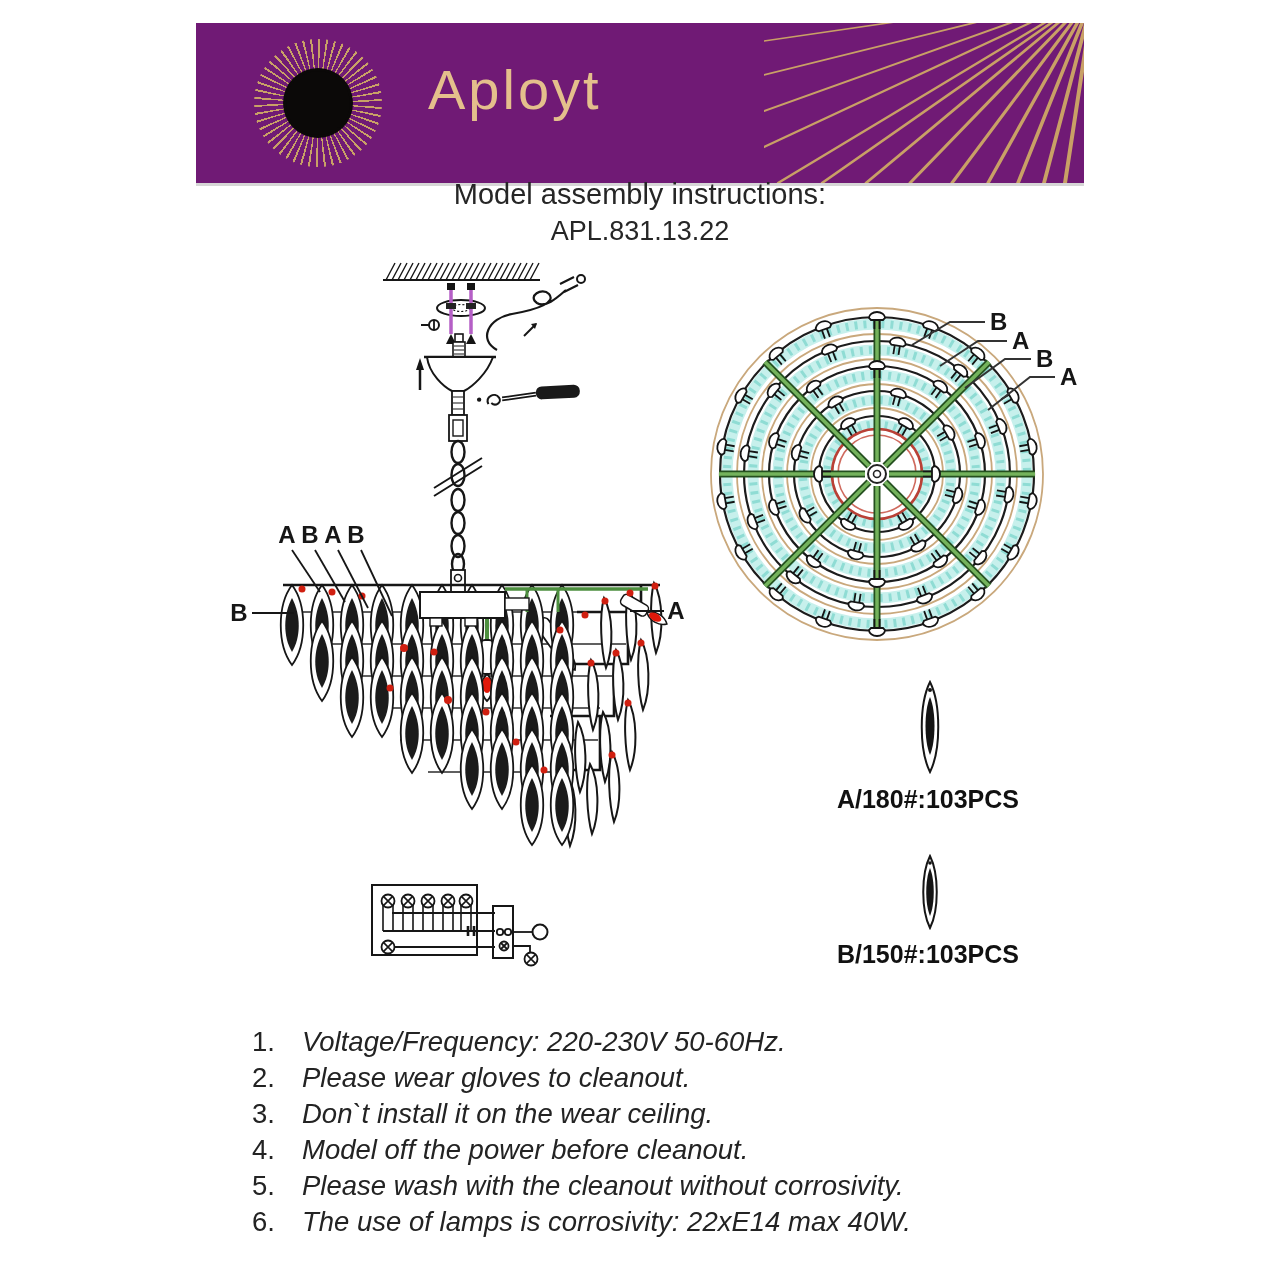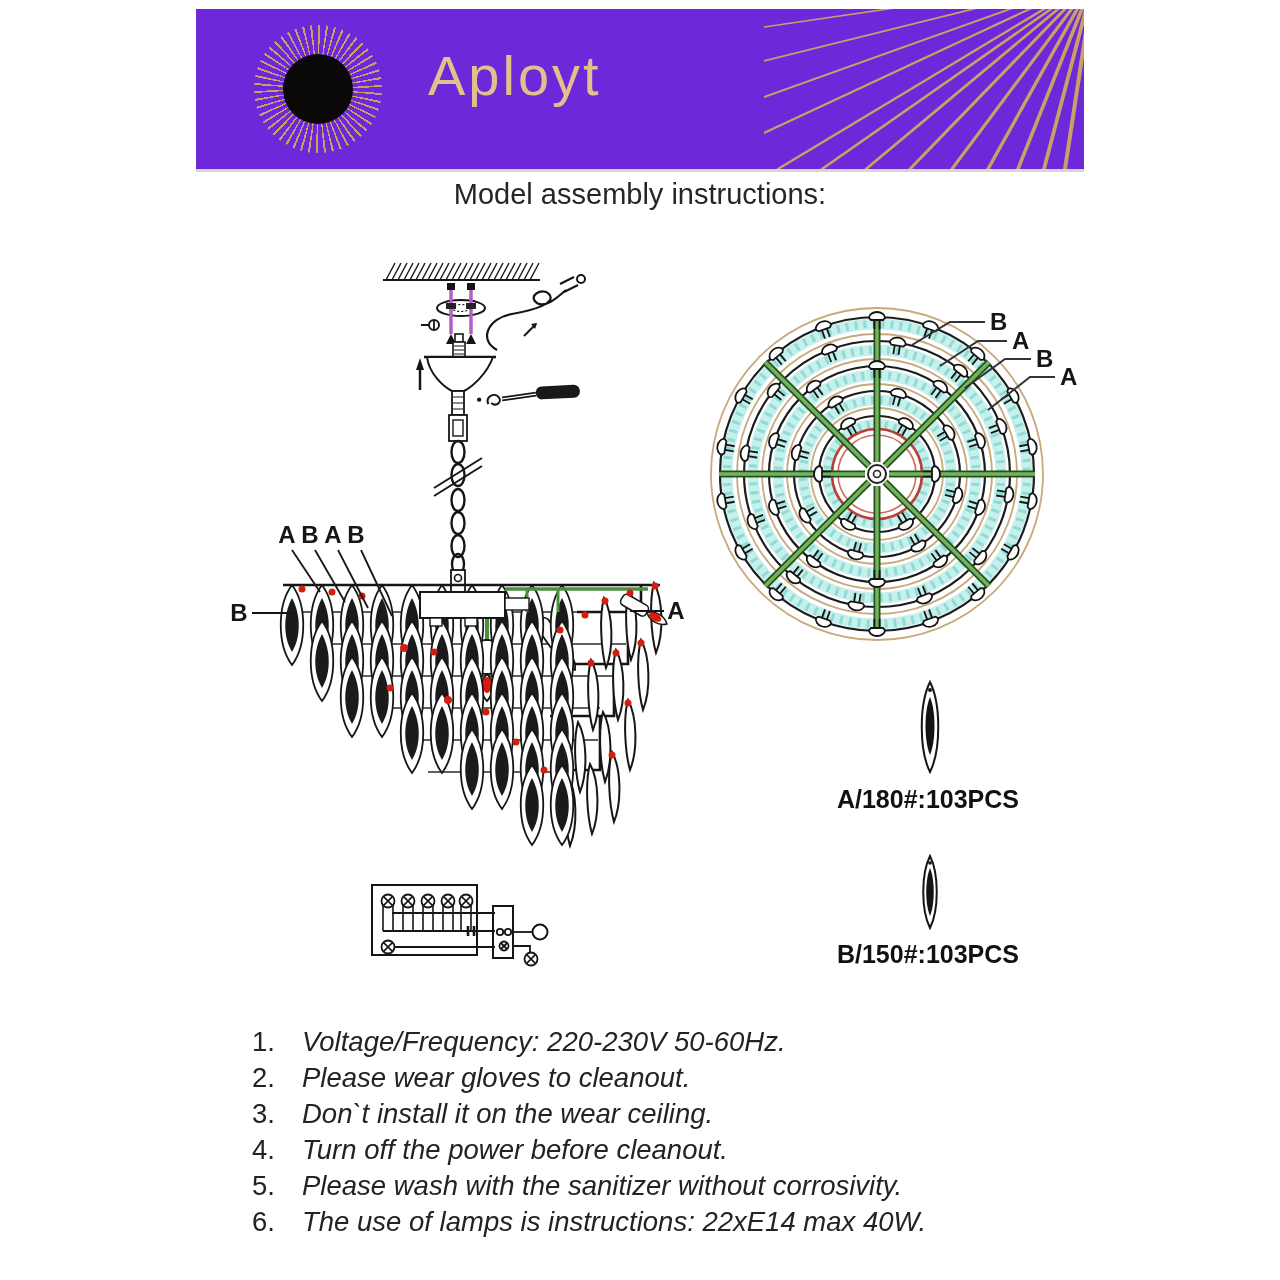--- a/index.html
+++ b/index.html
@@ -1,20 +1,20 @@
 <!DOCTYPE html>
 <html><head>
 <meta charset="utf-8">
 <style>
   html,body{margin:0;padding:0;background:#ffffff;}
   .page{position:relative;width:1280px;height:1280px;background:#fff;overflow:hidden;
         font-family:"Liberation Sans",sans-serif;}
   
-  .banner{position:absolute;left:196px;top:9px;width:888px;height:160px;
-          background:#6d28d9;overflow:hidden;box-shadow:0 3px 0 #d6d6d6;}
+  .banner{position:absolute;left:196px;top:23px;width:888px;height:160px;
+          background:#701a75;overflow:hidden;box-shadow:0 3px 0 #d6d6d6;}
   .sunburst{position:absolute;left:58px;top:16px;width:128px;height:128px;border-radius:50%;
             background:repeating-conic-gradient(#c9a066 0deg 1.9deg, rgba(0,0,0,0) 1.9deg 7.2deg);}
   .sunburst .core{position:absolute;left:32px;top:32px;width:64px;height:64px;border-radius:50%;
                   background:#0b0908;box-shadow:0 0 0 3px #0b0908;}
   .brand{position:absolute;left:232px;top:34px;font-size:56px;font-weight:400;color:#e4bf8c;
          letter-spacing:3px;}
   .rays{position:absolute;right:0;top:0;}
   
   .title{position:absolute;left:0;top:176px;width:1280px;text-align:center;color:#262626;}
   .title .t1{font-size:29px;line-height:37px;text-align:center;}
@@ -51,20 +51,21 @@
         <line x1="330" y1="-30" x2="224" y2="160" stroke-width="3.4"></line>
         <line x1="330" y1="-30" x2="254" y2="160" stroke-width="3.6"></line>
         <line x1="330" y1="-30" x2="280" y2="160" stroke-width="3.8"></line>
         <line x1="330" y1="-30" x2="301" y2="160" stroke-width="4"></line>
       </g>
     </svg>
   </div>
 
   <div class="title">
     <div class="t1">Model assembly instructions:</div>
+    <div class="t2">APL.831.13.22</div>
   </div>
 
   <svg class="diagram" width="1280" height="1280" viewBox="0 0 1280 1280">
     <defs>
       <g id="petalF">
         <path d="M0 0 C15 20 15 60 0 80 C-15 60 -15 20 0 0 Z" fill="#ffffff" stroke="#161616" stroke-width="1.8"></path>
         <path d="M0 13 C9 30 9 52 0 67 C-9 52 -9 30 0 13 Z" fill="#1b1b1b" stroke="none"></path>
       </g>
       <g id="petalO">
         <path d="M0 0 C9 16 10 50 2 70 C-3 52 -5 18 0 0 Z" fill="#ffffff" stroke="#161616" stroke-width="2"></path>
@@ -470,25 +471,25 @@
     <div class="row">
       <span class="num">2.</span>
       <span class="txt">Please wear gloves to cleanout.</span>
     </div>
     <div class="row">
       <span class="num">3.</span>
       <span class="txt">Don`t install it on the wear ceiling.</span>
     </div>
     <div class="row">
       <span class="num">4.</span>
-      <span class="txt">Turn off the power before cleanout.</span>
+      <span class="txt">Model off the power before cleanout.</span>
     </div>
     <div class="row">
       <span class="num">5.</span>
-      <span class="txt">Please wash with the sanitizer without corrosivity.</span>
+      <span class="txt">Please wash with the cleanout without corrosivity.</span>
     </div>
     <div class="row">
       <span class="num">6.</span>
-      <span class="txt">The use of lamps is instructions: 22xE14 max 40W.</span>
+      <span class="txt">The use of lamps is corrosivity: 22xE14 max 40W.</span>
     </div>
   </div>
 
 </div>
 
 </body></html>

